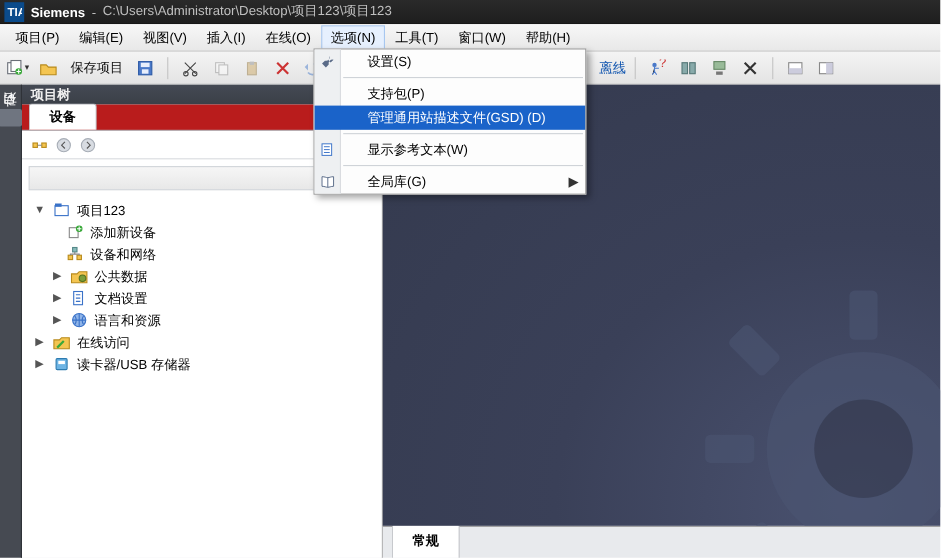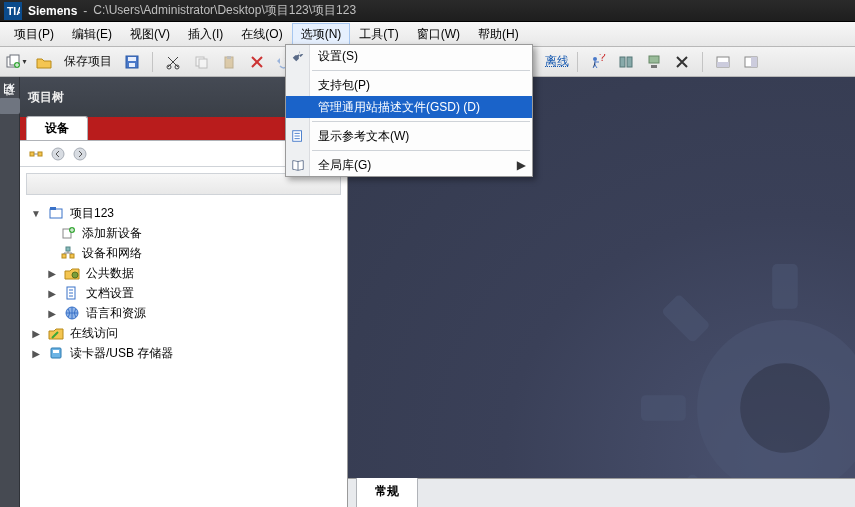--- a/index.html
+++ b/index.html
@@ -25,21 +25,21 @@
   .menubar .item { padding: 2px 8px; color:#000; cursor:default; }
   .menubar .item.active { background:#e6f0fe; outline:1px solid #a7c7f0; }
 
   
   .dropdown {
     position: absolute; top: 44px; left: 285px; width: 248px;
     background:#fdfdfd; border:1px solid #9a9a9a; box-shadow: 3px 3px 6px rgba(0,0,0,.35);
     z-index: 1000;
   }
   .dropdown .row {
-    display:flex; align-items:center; height: 22px; padding: 0 6px 0 4px; gap:8px; cursor:default;
+    display:flex; align-items:center; height: 22px; padding: 0 6px 0 4px; gap:24px; cursor:default;
     position: relative;
   }
   .dropdown .gutter { position:absolute; left:0; top:0; bottom:0; width:24px; background:#eef0f2; border-right:1px solid #dadce0;}
   .dropdown .row .ic { position:relative; z-index:1; width:16px; height:16px; display:flex;align-items:center;justify-content:center;}
   .dropdown .row .txt { position:relative; z-index:1; flex:1; margin-left: 4px; }
   .dropdown .row .arrow { position:relative; z-index:1; width:10px; text-align:right; color:#333;}
   .dropdown .sep { height:1px; margin:3px 2px 3px 26px; background:#cfd3d8; }
   .dropdown .row.hi { background:#1a63c9; color:#fff; }
   .dropdown .row.hi .txt, .dropdown .row.hi .arrow { color:#fff; }
 
@@ -63,21 +63,21 @@
     border-right:1px solid #2f3238;
   }
   .leftrail .pin { font-size:10px;}
   .leftrail .vlabel {
     writing-mode: vertical-rl; transform: rotate(180deg);
     background:#6f7580; color:#fff; padding:8px 2px; border-radius:2px;
   }
 
   .project-pane { width:328px; display:flex; flex-direction:column; background:#e9ebee; border-right:1px solid #9a9a9a;}
   .pane-title {
-    height:40px; display:flex; align-items:center; padding:0 8px;
+    height:18px; display:flex; align-items:center; padding:0 8px;
     background:linear-gradient(#454a54,#3a3f47); color:#eee; font-weight:bold;
   }
   .tabs { height:24px; background:#b91c1c; display:flex; align-items:flex-end; padding:0 6px; border-bottom:1px solid #b0b3b8;}
   .tab {
     padding:3px 18px; background:#fff; border:1px solid #b0b3b8; border-bottom:none;
     border-radius:3px 3px 0 0; font-weight:bold;
   }
   .pane-tools {
     height:26px; display:flex; align-items:center; gap:6px; padding:0 8px;
     background:#fff; border-bottom:1px solid #cfd3d8;

